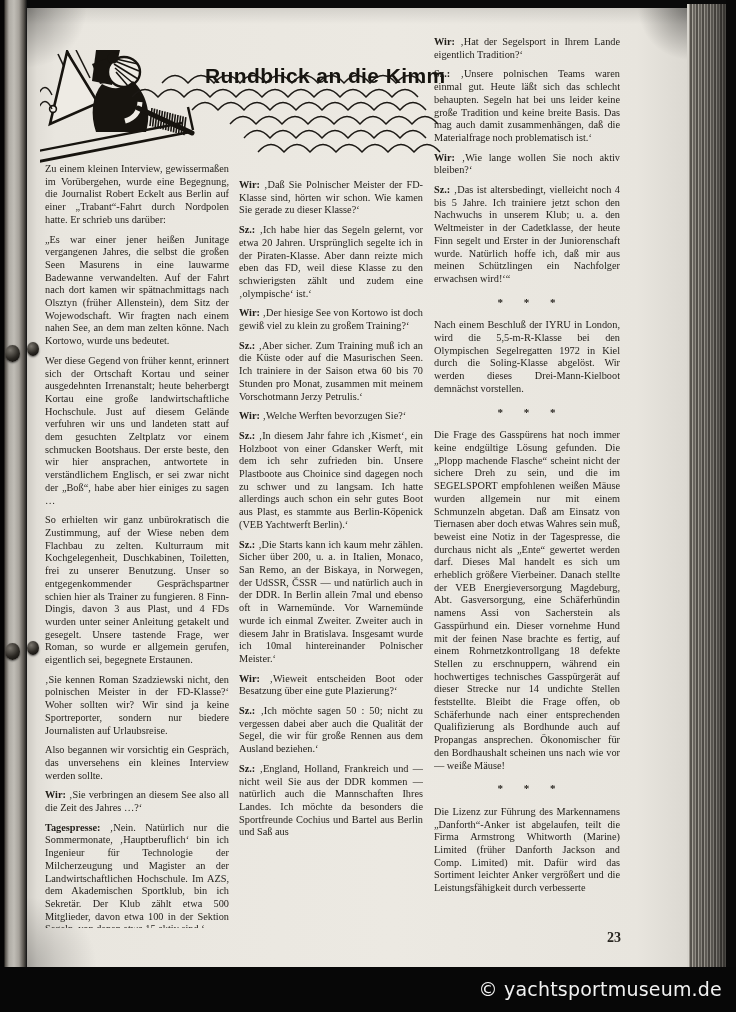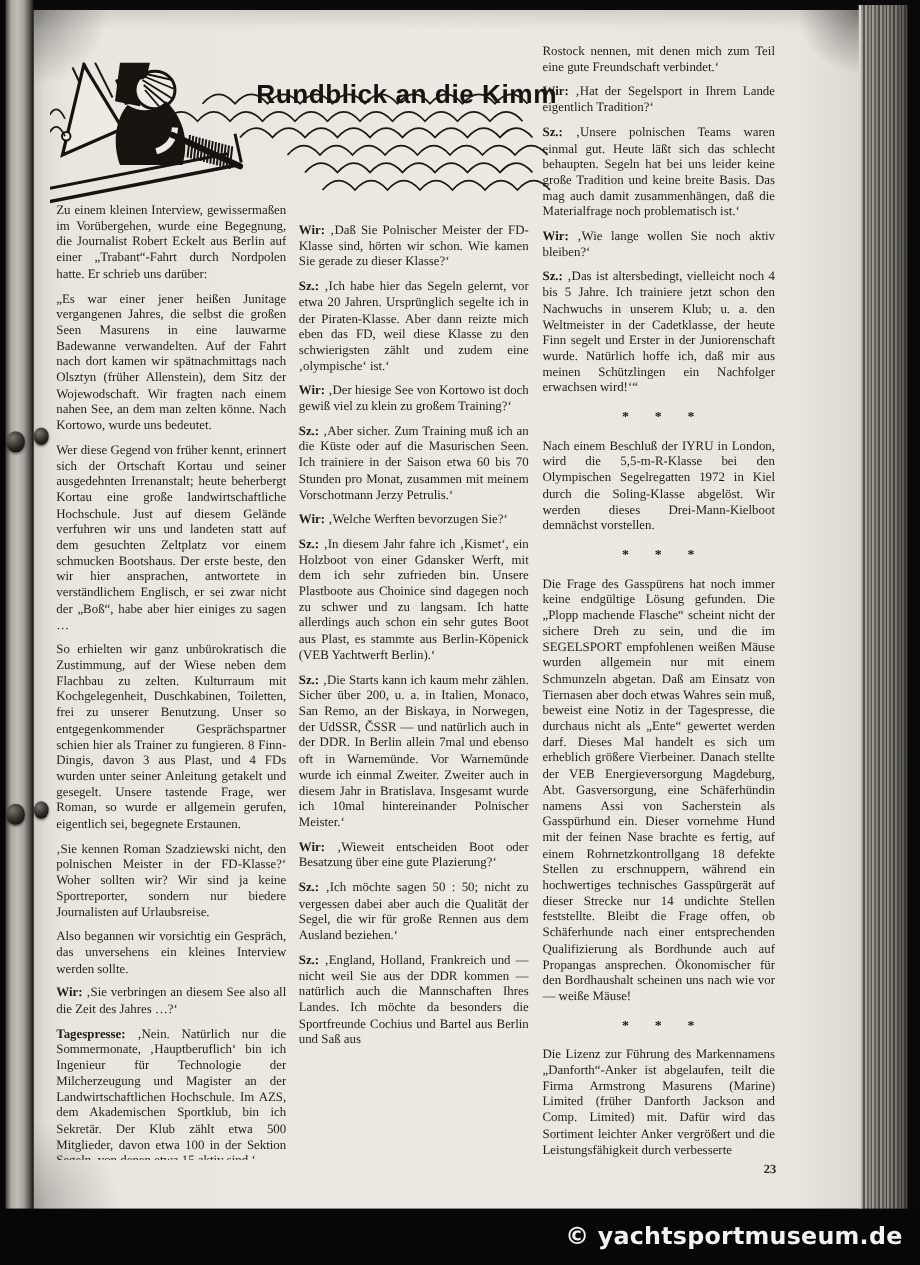--- a/index.html
+++ b/index.html
@@ -42,26 +42,26 @@
     text-align:justify;overflow:hidden;}
   .col1{left:18px;top:155px;width:184px;height:765px;}
   .col2{left:212px;top:155px;width:184px;height:765px;margin-top:16px;}
   .col3{left:407px;top:28px;width:186px;height:915px;}
   .col p{margin:0 0 7px;}
   .speaker{font-weight:bold;}
   .separator{text-align:center;font-weight:bold;font-size:11px;
     word-spacing:16px;letter-spacing:1px;margin:10px 0 11px;}
 
   .pagenum{position:absolute;left:518px;top:922px;width:76px;text-align:right;
-    font-weight:700;font-size:10px;color:#2a2722;}
+    font-weight:700;font-size:14px;color:#2a2722;}
 
   
   .bottom-bar{position:absolute;left:0;bottom:0;width:736px;height:45px;background:#070707;z-index:6;}
   .watermark{position:absolute;right:14px;top:11px;color:#f2f2f2;
-    font-family:"DejaVu Sans",sans-serif;font-weight:700;font-size:19px;letter-spacing:.2px;}
+    font-family:"DejaVu Sans",sans-serif;font-weight:400;font-size:19px;letter-spacing:.2px;}
 </style>
 </head>
 <body>
 
 <div class="stage">
 
   <div class="facing-edge"></div>
 
   <div class="page">
 
@@ -136,31 +136,30 @@
         <p class="para"><b class="speaker">Wir: </b>‚Der hiesige See von Kortowo ist doch gewiß viel zu klein zu großem Training?‘</p>
         <p class="para"><b class="speaker">Sz.: </b>‚Aber sicher. Zum Training muß ich an die Küste oder auf die Masurischen Seen. Ich trainiere in der Saison etwa 60 bis 70 Stunden pro Monat, zusammen mit meinem Vorschotmann Jerzy Petrulis.‘</p>
         <p class="para"><b class="speaker">Wir: </b>‚Welche Werften bevorzugen Sie?‘</p>
         <p class="para"><b class="speaker">Sz.: </b>‚In diesem Jahr fahre ich ‚Kismet‘, ein Holzboot von einer Gdansker Werft, mit dem ich sehr zufrieden bin. Unsere Plastboote aus Choinice sind dagegen noch zu schwer und zu langsam. Ich hatte allerdings auch schon ein sehr gutes Boot aus Plast, es stammte aus Berlin-Köpenick (VEB Yachtwerft Berlin).‘</p>
         <p class="para"><b class="speaker">Sz.: </b>‚Die Starts kann ich kaum mehr zählen. Sicher über 200, u. a. in Italien, Monaco, San Remo, an der Biskaya, in Norwegen, der UdSSR, ČSSR — und natürlich auch in der DDR. In Berlin allein 7mal und ebenso oft in Warnemünde. Vor Warnemünde wurde ich einmal Zweiter. Zweiter auch in diesem Jahr in Bratislava. Insgesamt wurde ich 10mal hintereinander Polnischer Meister.‘</p>
         <p class="para"><b class="speaker">Wir: </b>‚Wieweit entscheiden Boot oder Besatzung über eine gute Plazierung?‘</p>
         <p class="para"><b class="speaker">Sz.: </b>‚Ich möchte sagen 50 : 50; nicht zu vergessen dabei aber auch die Qualität der Segel, die wir für große Rennen aus dem Ausland beziehen.‘</p>
         <p class="para"><b class="speaker">Sz.: </b>‚England, Holland, Frankreich und — nicht weil Sie aus der DDR kommen — natürlich auch die Mannschaften Ihres Landes. Ich möchte da besonders die Sportfreunde Cochius und Bartel aus Berlin und Saß aus</p>
       </div>
     <div class="col col3">
-        <p class="para">Rostock nennen, mit denen mich zum Teil eine gute Freundschaft verbindet.‘</p>
         <p class="para"><b class="speaker">Wir: </b>‚Hat der Segelsport in Ihrem Lande eigentlich Tradition?‘</p>
         <p class="para"><b class="speaker">Sz.: </b>‚Unsere polnischen Teams waren einmal gut. Heute läßt sich das schlecht behaupten. Segeln hat bei uns leider keine große Tradition und keine breite Basis. Das mag auch damit zusammenhängen, daß die Materialfrage noch problematisch ist.‘</p>
         <p class="para"><b class="speaker">Wir: </b>‚Wie lange wollen Sie noch aktiv bleiben?‘</p>
         <p class="para"><b class="speaker">Sz.: </b>‚Das ist altersbedingt, vielleicht noch 4 bis 5 Jahre. Ich trainiere jetzt schon den Nachwuchs in unserem Klub; u. a. den Weltmeister in der Cadetklasse, der heute Finn segelt und Erster in der Juniorenschaft wurde. Natürlich hoffe ich, daß mir aus meinen Schützlingen ein Nachfolger erwachsen wird!‘“</p>
         <div class="separator">* * *</div>
         <p class="para">Nach einem Beschluß der IYRU in London, wird die 5,5-m-R-Klasse bei den Olympischen Segelregatten 1972 in Kiel durch die Soling-Klasse abgelöst. Wir werden dieses Drei-Mann-Kielboot demnächst vorstellen.</p>
         <div class="separator">* * *</div>
         <p class="para">Die Frage des Gasspürens hat noch immer keine endgültige Lösung gefunden. Die „Plopp machende Flasche“ scheint nicht der sichere Dreh zu sein, und die im SEGELSPORT empfohlenen weißen Mäuse wurden allgemein nur mit einem Schmunzeln abgetan. Daß am Einsatz von Tiernasen aber doch etwas Wahres sein muß, beweist eine Notiz in der Tagespresse, die durchaus nicht als „Ente“ gewertet werden darf. Dieses Mal handelt es sich um erheblich größere Vierbeiner. Danach stellte der VEB Energieversorgung Magdeburg, Abt. Gasversorgung, eine Schäferhündin namens Assi von Sacherstein als Gasspürhund ein. Dieser vornehme Hund mit der feinen Nase brachte es fertig, auf einem Rohrnetzkontrollgang 18 defekte Stellen zu erschnuppern, während ein hochwertiges technisches Gasspürgerät auf dieser Strecke nur 14 undichte Stellen feststellte. Bleibt die Frage offen, ob Schäferhunde nach einer entsprechenden Qualifizierung als Bordhunde auch auf Propangas ansprechen. Ökonomischer für den Bordhaushalt scheinen uns nach wie vor — weiße Mäuse!</p>
         <div class="separator">* * *</div>
-        <p class="para">Die Lizenz zur Führung des Markennamens „Danforth“-Anker ist abgelaufen, teilt die Firma Armstrong Masurens (Marine) Limited (früher Danforth Jackson and Comp. Limited) mit. Dafür wird das Sortiment leichter Anker vergrößert und die Leistungsfähigkeit durch verbesserte</p>
+        <p class="para">Die Lizenz zur Führung des Markennamens „Danforth“-Anker ist abgelaufen, teilt die Firma Armstrong Whitworth (Marine) Limited (früher Danforth Jackson and Comp. Limited) mit. Dafür wird das Sortiment leichter Anker vergrößert und die Leistungsfähigkeit durch verbesserte</p>
       </div>
 
     <div class="pagenum">23</div>
   </div>
 
   <div class="page-stack"></div>
   <div class="right-black"></div>
 
   <div class="staple" style="left:5px;top:345px;width:15px;height:17px"></div>
   <div class="staple" style="left:27px;top:342px;width:12px;height:14px"></div>

